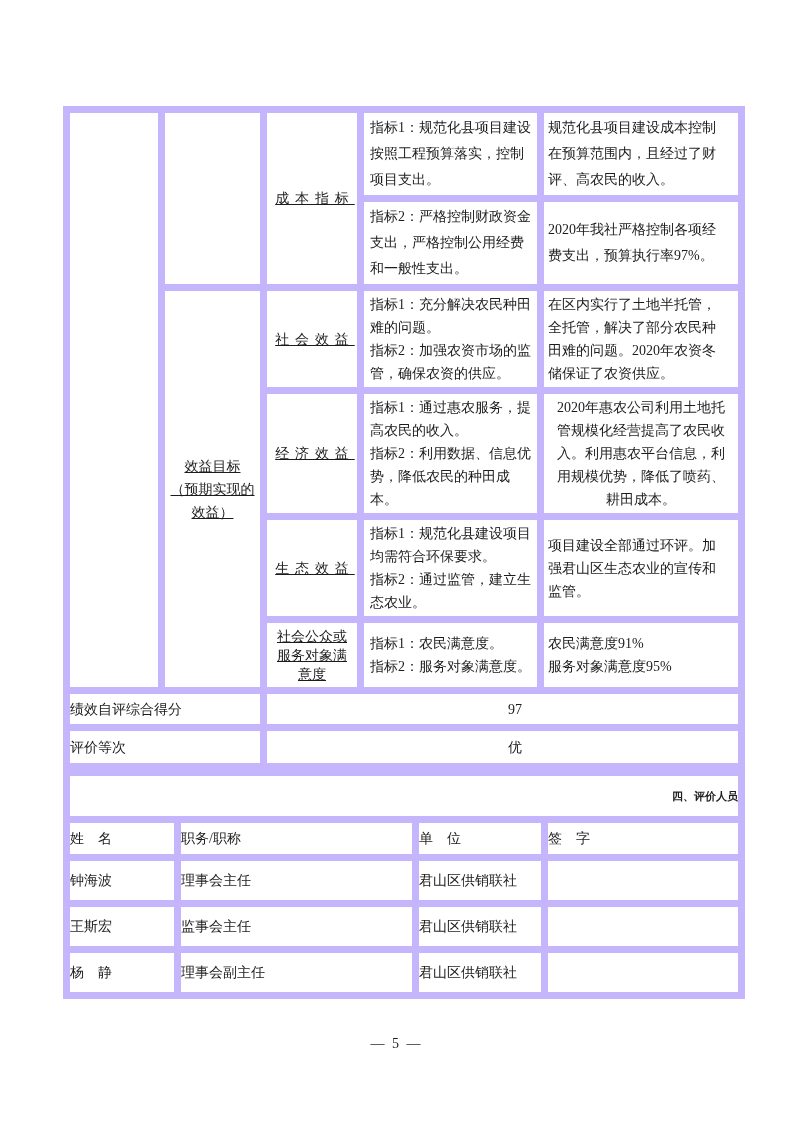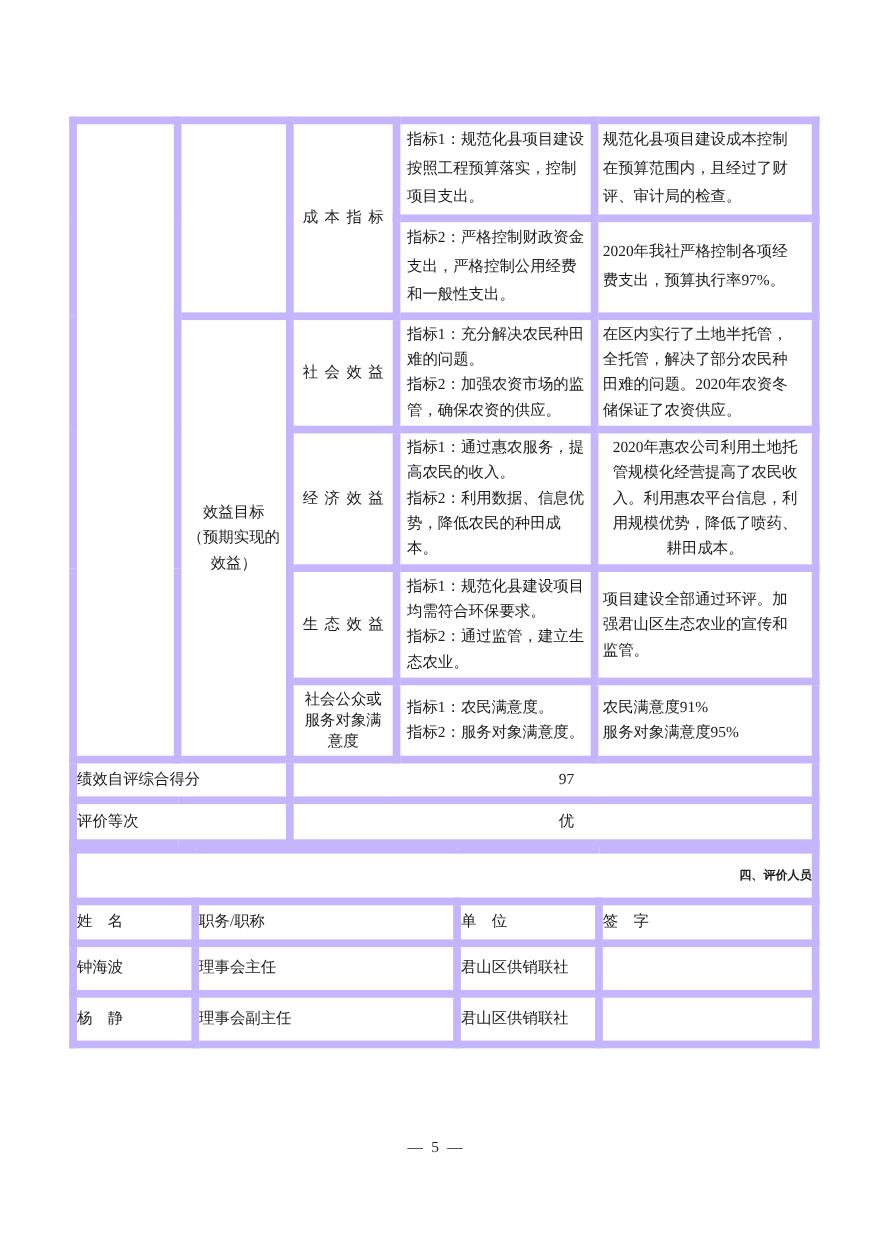--- a/index.html
+++ b/index.html
@@ -23,21 +23,21 @@
   td {
     border: 7px solid #c4b5fd;
     font-size: 14px;
     line-height: 23px;
     vertical-align: middle;
     overflow: hidden;
   }
   .t1 { margin-top: 106px; width: 675px; }
   .t2 { margin-top: -1px; width: 675px; }
   .pre { white-space: pre-line; }
-  .cell-label { text-align: center; }
+  .cell-label { text-align: center; text-decoration: underline; }
   .ls { letter-spacing: 0.42em; margin-right: -0.42em; }
   .ind { text-align: left; padding: 2px 2px 2px 6px; }
   .res { text-align: left; padding: 2px 2px 2px 4px; }
   .res-center { text-align: center; padding: 2px; }
   .lh-lg { line-height: 26px; }
   .lh-sm { line-height: 19px; }
   .score-label { text-align: left; }
   .score-value { text-align: center; padding-left: 25px; }
   .section-title {
     text-align: right;
@@ -72,21 +72,21 @@
     <tbody>
         <tr style="height:80px">
       <td rowspan="6"></td>
       <td rowspan="2"></td>
       <td rowspan="2" class="cell-label"><span class="ls">成本指标</span></td>
       <td class="ind pre lh-lg">指标1：规范化县项目建设
 按照工程预算落实，控制
 项目支出。</td>
       <td class="res pre lh-lg">规范化县项目建设成本控制
 在预算范围内，且经过了财
-评、审计局的检查。</td>
+评、高农民的收入。</td>
     </tr>
     <tr style="height:83px">
       <td class="ind pre lh-lg">指标2：严格控制财政资金
 支出，严格控制公用经费
 和一般性支出。</td>
       <td class="res pre lh-lg">2020年我社严格控制各项经
 费支出，预算执行率97%。</td>
     </tr>
     <tr style="height:90px">
       <td rowspan="4" class="cell-label pre">效益目标
@@ -161,20 +161,26 @@
       <td class="eval-cell">单　位</td>
       <td class="eval-cell">签　字</td>
     </tr>
     <tr style="height:46px">
       <td class="eval-cell">钟海波</td>
       <td class="eval-cell">理事会主任</td>
       <td class="eval-cell">君山区供销联社</td>
       <td class="eval-cell"></td>
     </tr>
     <tr style="height:46px">
+      <td class="eval-cell">王斯宏</td>
+      <td class="eval-cell">监事会主任</td>
+      <td class="eval-cell">君山区供销联社</td>
+      <td class="eval-cell"></td>
+    </tr>
+    <tr style="height:46px">
       <td class="eval-cell">杨　静</td>
       <td class="eval-cell">理事会副主任</td>
       <td class="eval-cell">君山区供销联社</td>
       <td class="eval-cell"></td>
     </tr>
   </tbody>
     </table>
 
   <div class="footer">— 5 —</div>
 

